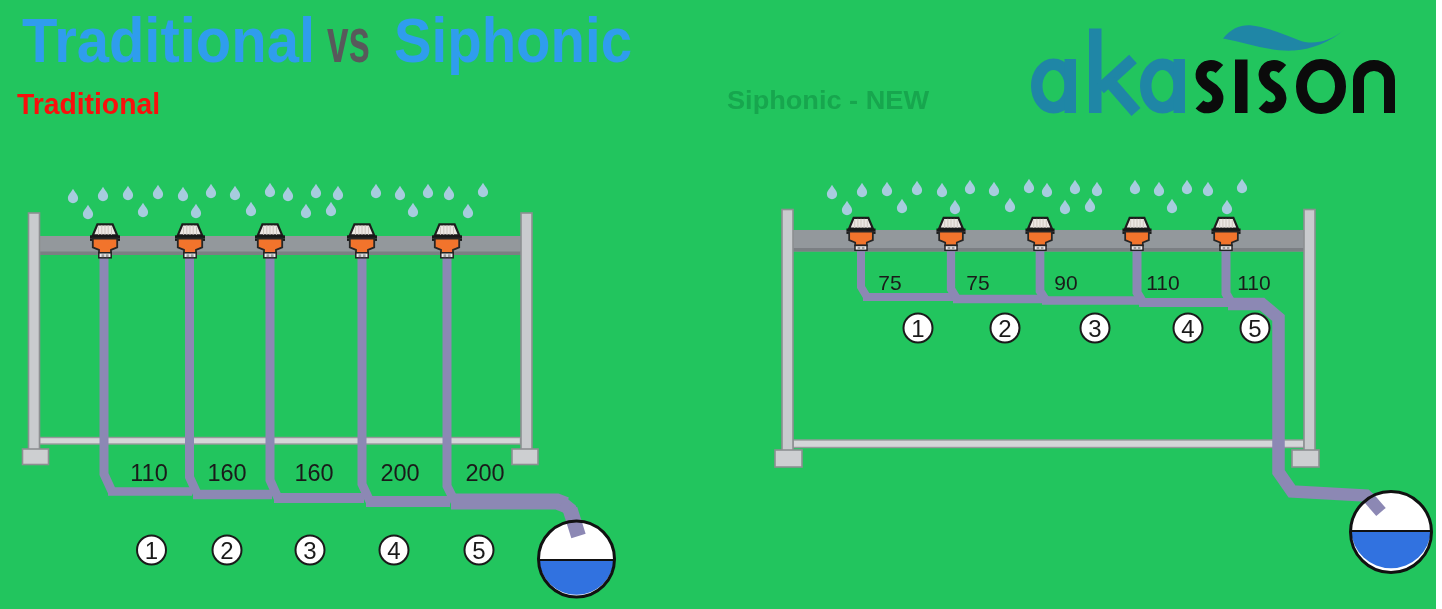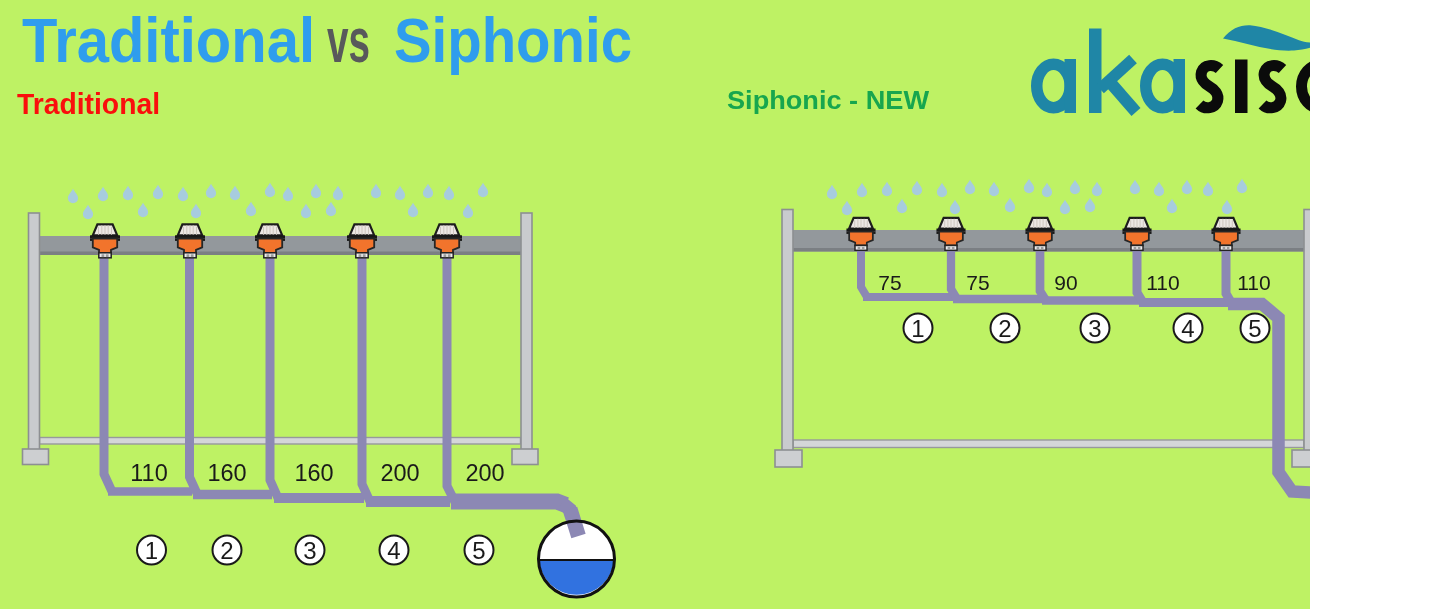--- a/index.html
+++ b/index.html
@@ -1,16 +1,16 @@
 <!DOCTYPE html>
 <html><head>
 <meta charset="utf-8">
 <style>
 html,body{margin:0;padding:0;background:#fff;}
-#stage{position:relative;width:1310px;height:609px;background:#bef264;overflow:hidden;
+#stage{position:relative;width:1436px;height:609px;background:#22c55e;overflow:hidden;
 font-family:"Liberation Sans",sans-serif;}
 svg text{font-family:"Liberation Sans",sans-serif;}
 </style>
 </head>
 <body>
 <div id="stage">
 <svg width="1442" height="609" viewBox="0 0 1442 609">
 <defs>
 <g id="drop">
   <path d="M 0 -7.2 C 1.8 -3.6 5.1 -1.2 5.1 2.2 A 5.1 5.1 0 1 1 -5.1 2.2 C -5.1 -1.2 -1.8 -3.6 0 -7.2 Z" fill="#a7ccde"></path>

